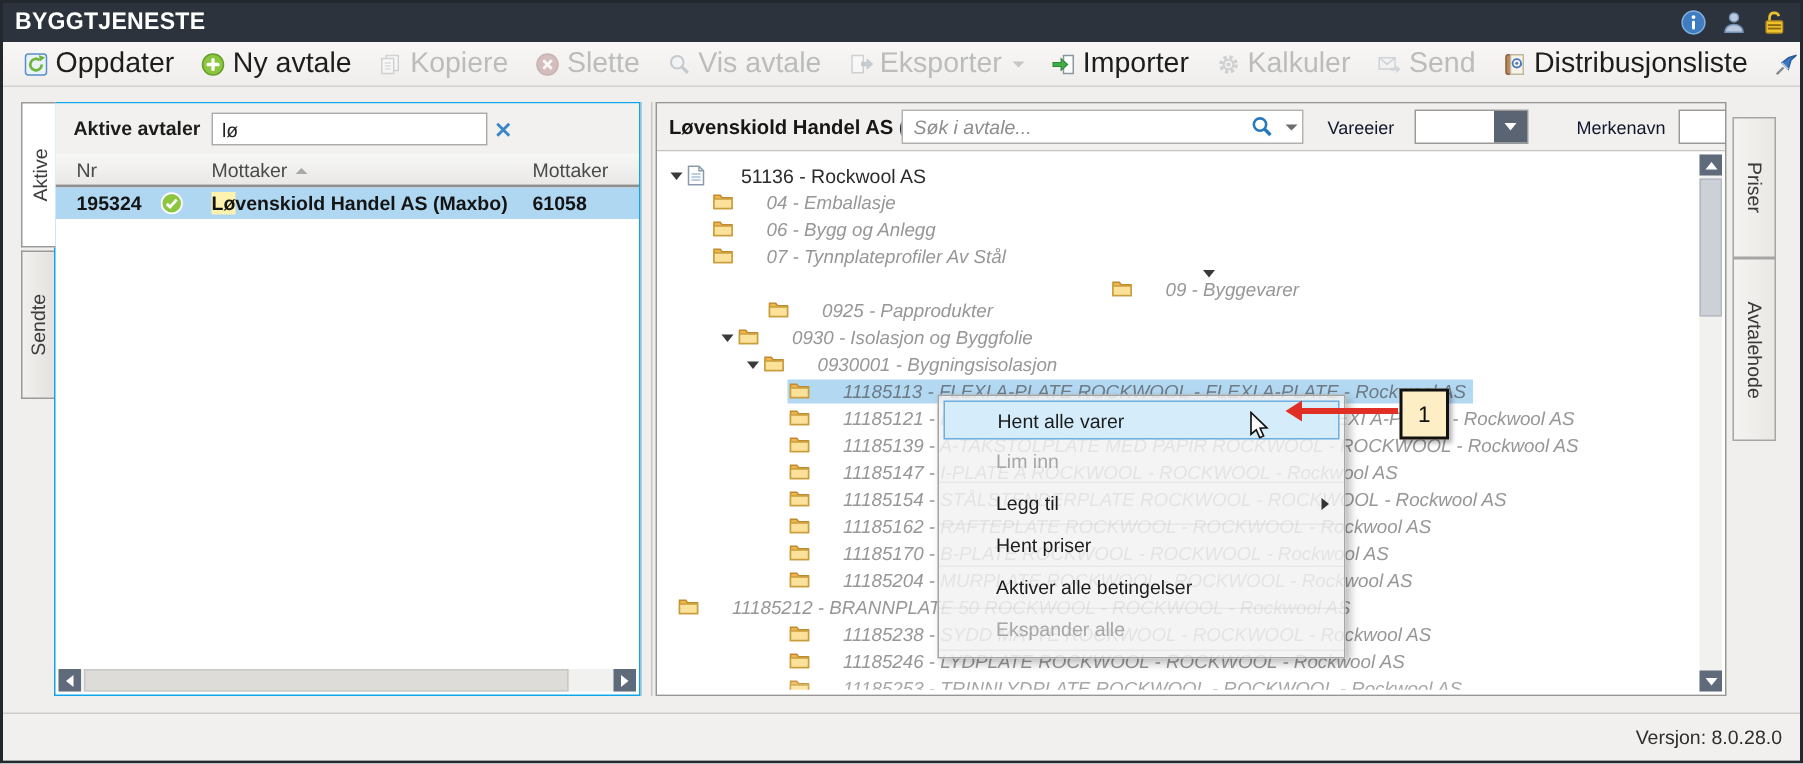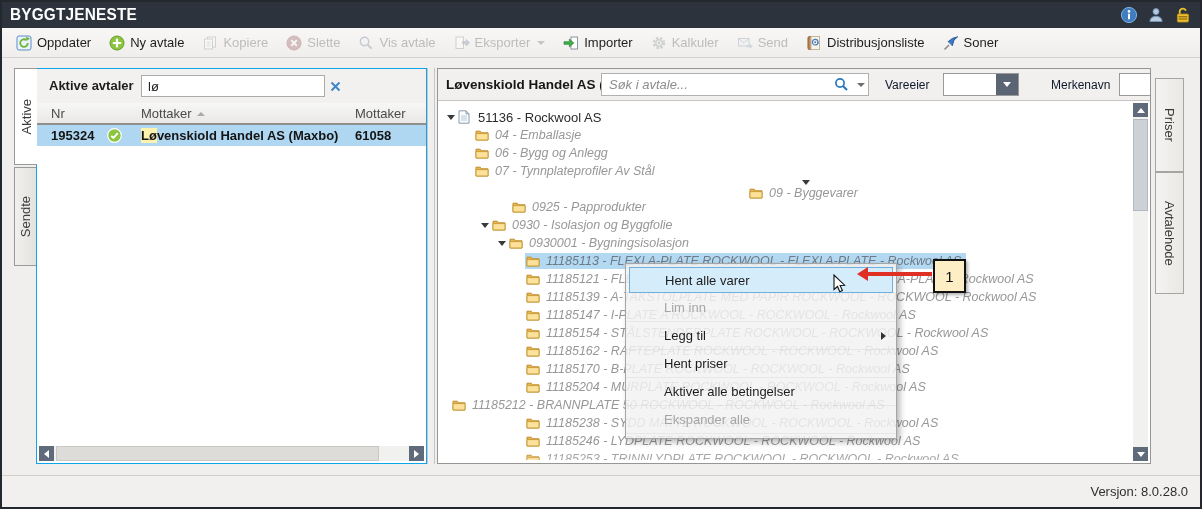--- a/index.html
+++ b/index.html
@@ -7,21 +7,21 @@
   .window { position:relative; width:1202px; height:509px; border:2px solid #23272e; background:#f0efee; overflow:hidden; }
 
   
   .titlebar { position:absolute; left:0; top:0; right:0; height:26px; background:#2c333d; display:flex; align-items:center; padding:0 8px; }
   .app-title { color:#fff; font-weight:bold; font-size:16px; letter-spacing:.2px; transform:scaleX(.96); transform-origin:left; }
   .titlebar-icons { margin-left:auto; display:flex; gap:9px; align-items:center; }
   .win-icon { width:18px; height:18px; display:inline-flex; }
 
   
   .toolbar { position:absolute; left:0; top:26px; right:0; height:30px; background:linear-gradient(#f8f7f6,#efeeec); border-bottom:1px solid #d3d2d0; display:flex; align-items:center; padding-left:5px; }
-  .tb-item { display:flex; align-items:center; gap:5px; padding:3px 9px; font-size:13px; color:#1d1d1d; cursor:default; white-space:nowrap; }
+  .tb-item { display:flex; align-items:center; gap:5px; padding:3px 9px; font-size:19px; color:#1d1d1d; cursor:default; white-space:nowrap; }
   .tb-item .tb-icon { width:16px; height:16px; display:inline-flex; }
   .tb-item.disabled { color:#bcbcbc;justify-content:center; }
   .tb-item.disabled .tb-icon { opacity:.42; filter:grayscale(55%); }
   .caret { width:0; height:0; border-left:4px solid transparent; border-right:4px solid transparent; border-top:4px solid #6d6d6d; margin-left:2px; }
   .tb-item.disabled .caret { border-top-color:#c6c6c6; }
 
   
   .content { position:absolute; left:0; top:56px; right:0; bottom:32px; }
 
   
@@ -74,21 +74,21 @@
   .vareeier-box .btn i { width:0; height:0; border-left:4px solid transparent; border-right:4px solid transparent; border-top:5px solid #fff; }
   .merkenavn-label { left:613px; }
   .merkenavn-box { position:absolute; left:681px; top:4px; width:60px; height:23px; background:#fff; border:1px solid #9a9a98; }
   .merkenavn-box input { width:100%; height:100%; border:none; outline:none; font-size:13px; padding:0 5px; background:transparent; font-family:inherit; }
 
   
   .tree { position:absolute; left:0; top:32px; right:0; bottom:0; background:#fff; overflow:hidden; padding-top:7px; }
   .trow { height:18px; display:flex; align-items:center; font-size:12.5px; white-space:nowrap; }
   .trow .exp { width:13px; display:flex; justify-content:center; flex:none; }
   .exp i { width:0; height:0; border-left:4px solid transparent; border-right:4px solid transparent; border-top:5px solid #3a3a3a; }
-  .nodebox { display:flex; align-items:center; gap:4px; padding:1px 5px 1px 1px; }
+  .nodebox { display:flex; align-items:flex-start; gap:20px; padding:1px 5px 1px 1px; }
   .trow .ticon { width:16px; display:inline-flex; flex:none; }
   .trow .tlabel { font-style:italic; color:#979797; }
   .trow.root .tlabel { font-style:normal; color:#2b2b2b; font-size:13px; }
   .trow.selected .nodebox { background:#b3d8f1; }
   .trow.selected .tlabel { color:#6e7a85; }
   .trow.clipped { clip-path:inset(0 0 45% 0); opacity:.85; }
 
   
   .vscroll { position:absolute; right:2px; top:2px; bottom:2px; width:15px; background:#f1f1f0; }
   .vbtn { position:absolute; left:0; width:15px; height:14px; background:#5f6b7a; display:flex; align-items:center; justify-content:center; }

